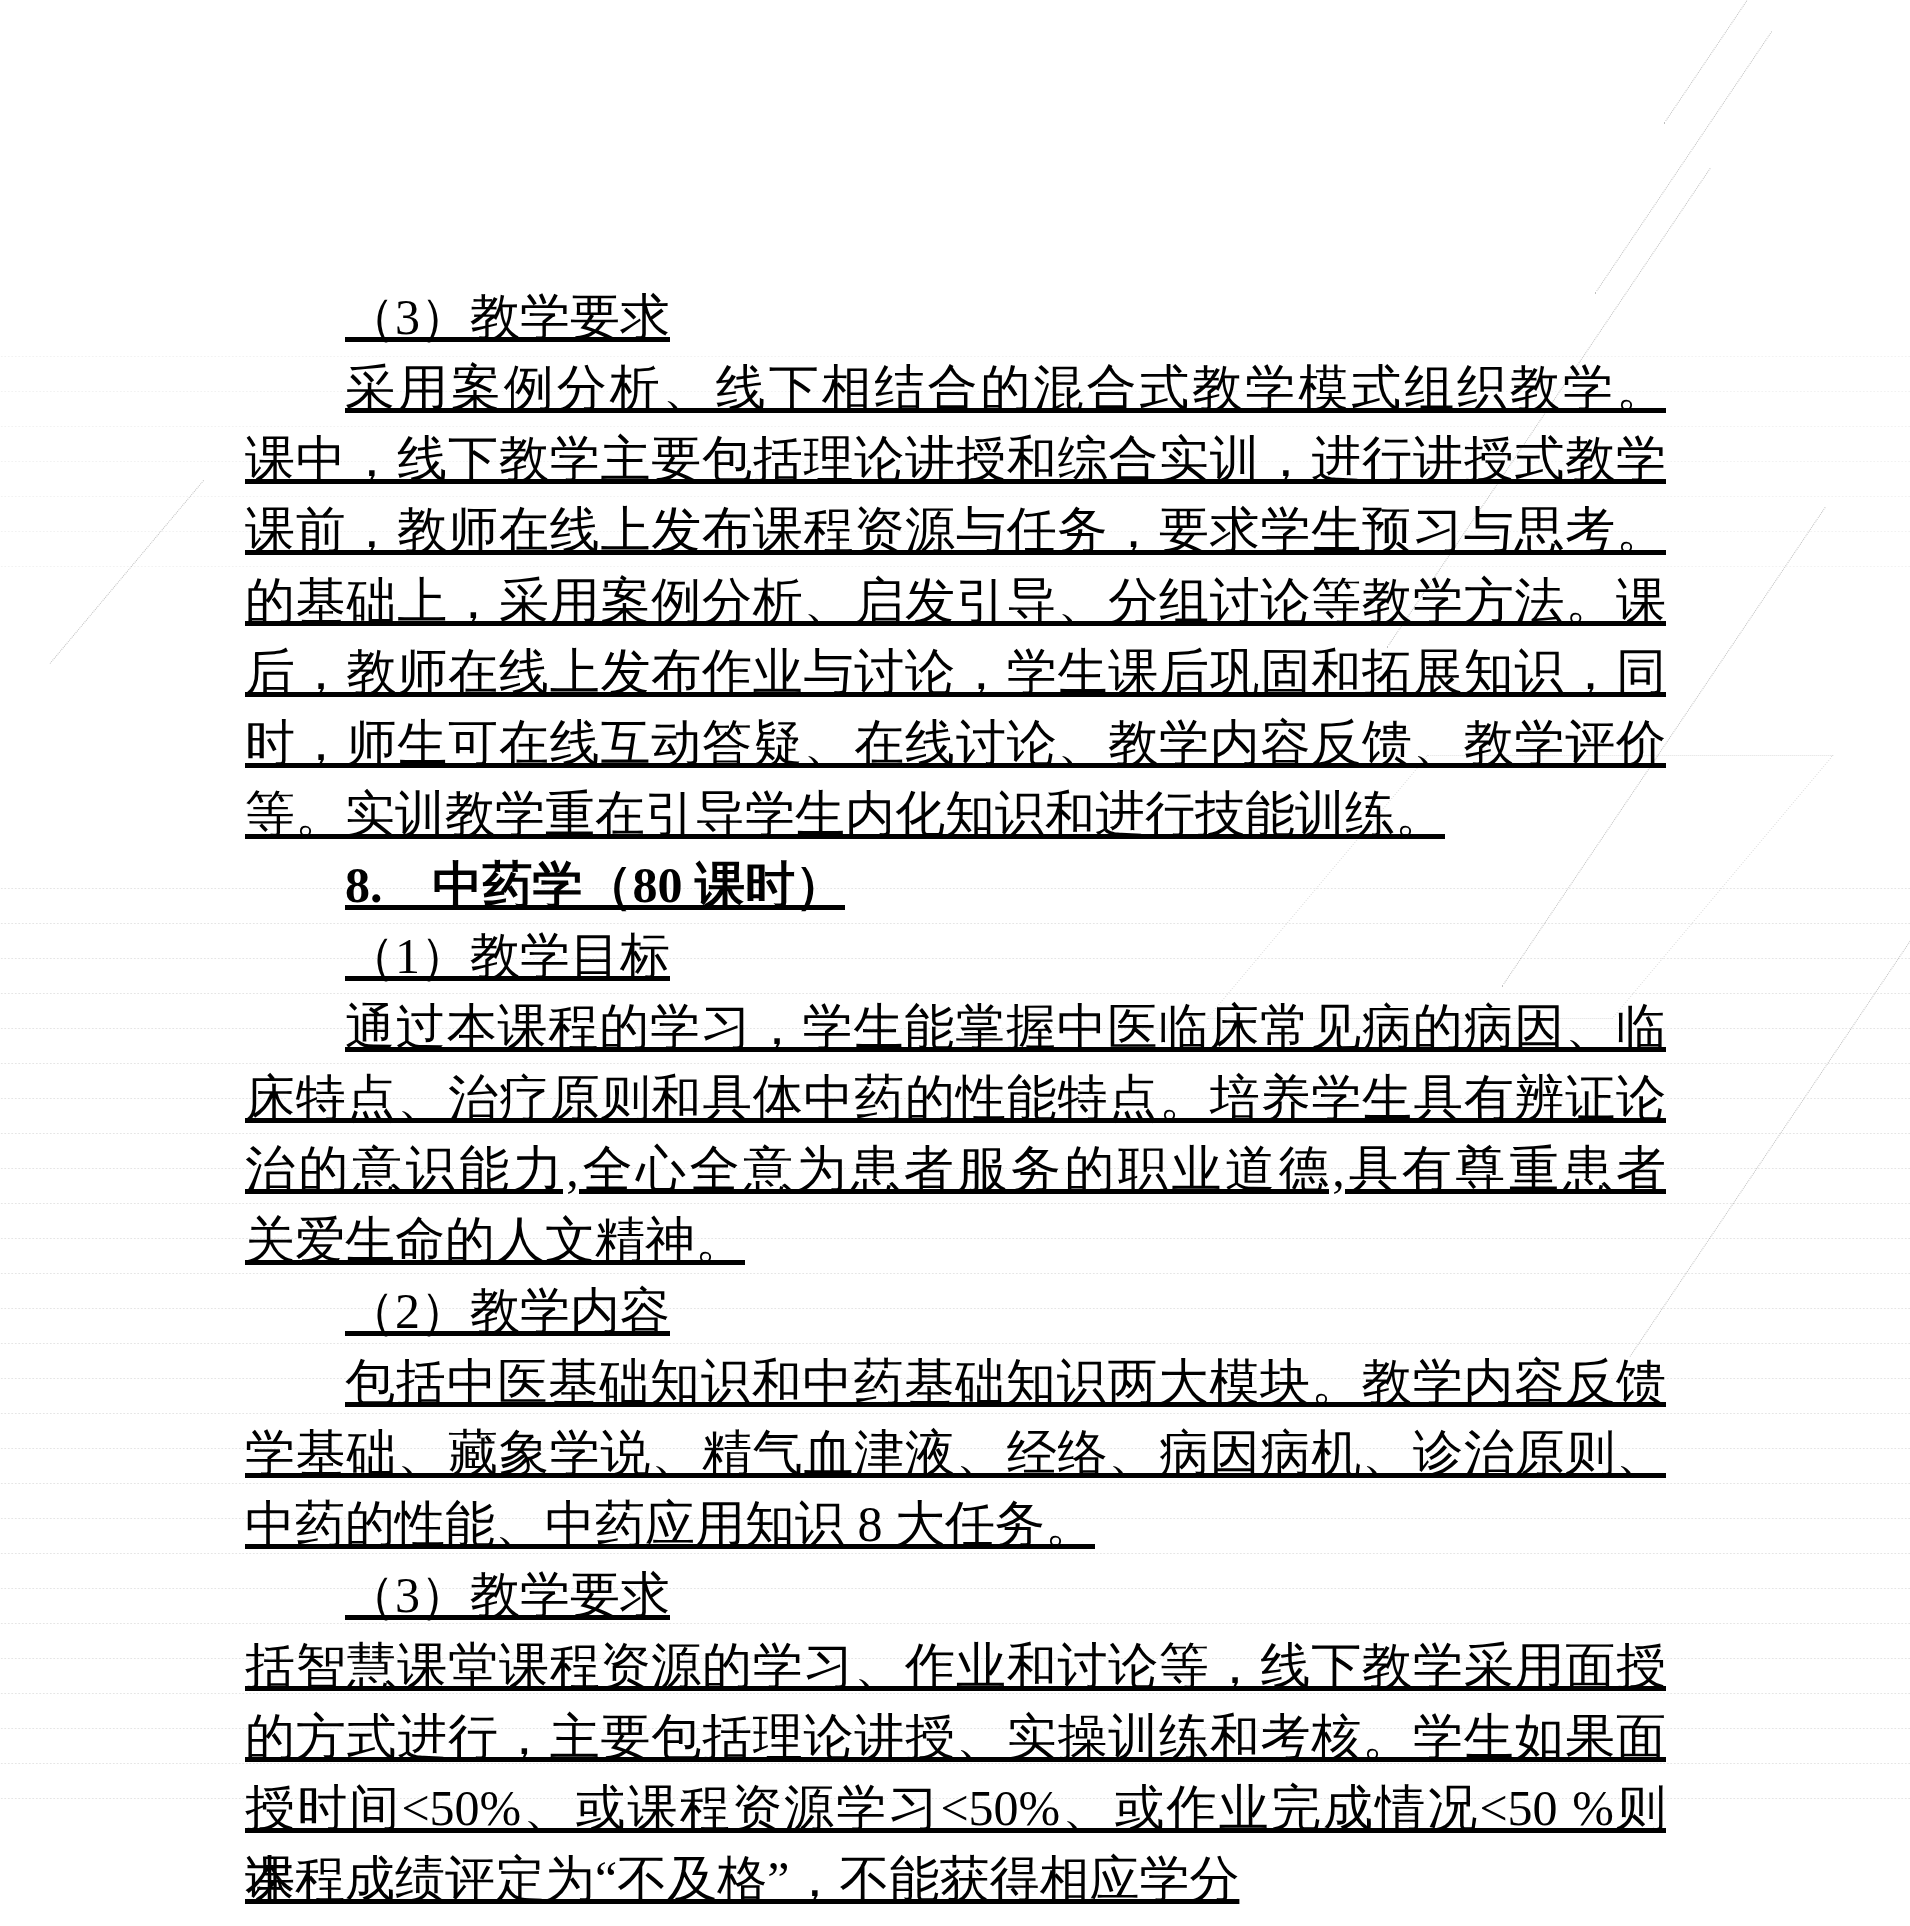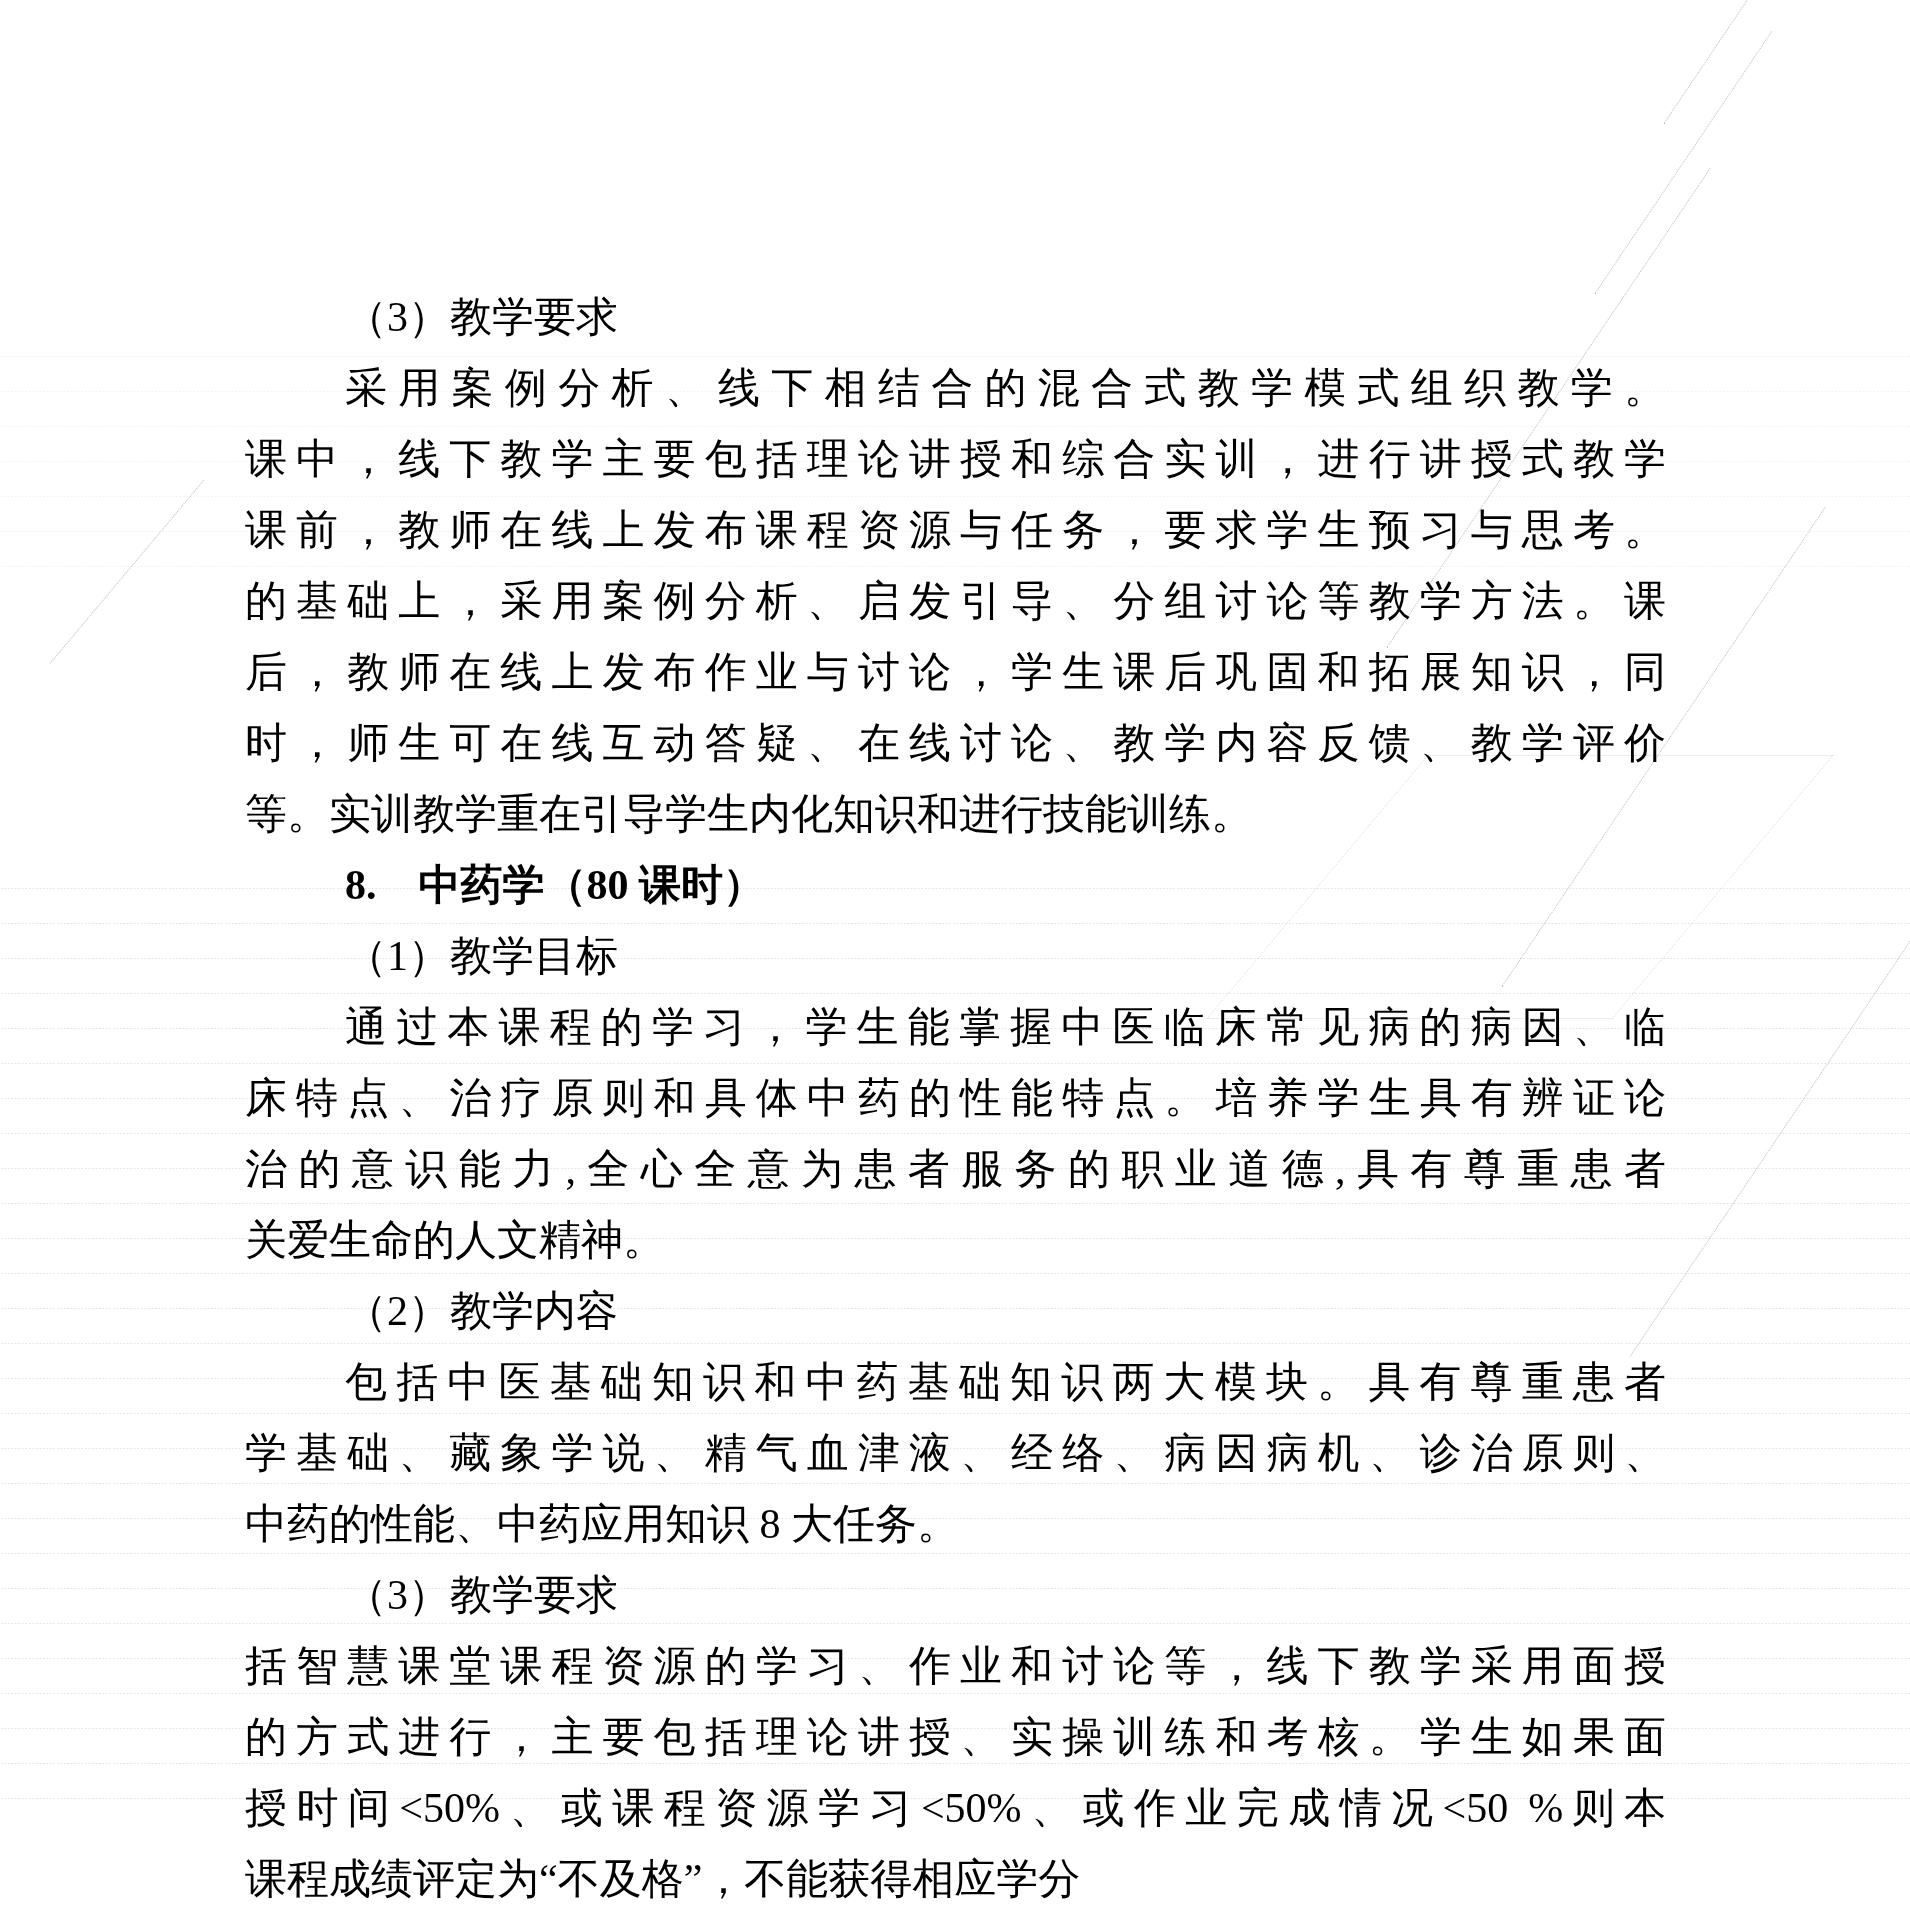--- a/index.html
+++ b/index.html
@@ -15,25 +15,26 @@
     color: #000000;
     font-family: "Liberation Serif", "DejaVu Serif", serif;
   }
   
   #text-block {
     position: absolute;
     left: 245px; top: 282px; width: 1421px;
     z-index: 2;
   }
   .line {
-    font-size: 42px;
+    font-size: 50px;
     line-height: 71px;
     height: 71px;
     text-align: left;
     white-space: pre-wrap;
+    text-decoration: underline;
   }
   .line.fill {
     text-align: justify;
     text-align-last: justify;
   }
   .line.indent { text-indent: 100px; }
   .line.bold { font-weight: 700; }
 
   
   .dots {
@@ -83,21 +84,21 @@
       <div class="line fill">后，教师在线上发布作业与讨论，学生课后巩固和拓展知识，同</div>
       <div class="line fill">时，师生可在线互动答疑、在线讨论、教学内容反馈、教学评价</div>
       <div class="line">等。实训教学重在引导学生内化知识和进行技能训练。</div>
       <div class="line indent bold">8.　中药学（80 课时）</div>
       <div class="line indent">（1）教学目标</div>
       <div class="line indent fill">通过本课程的学习，学生能掌握中医临床常见病的病因、临</div>
       <div class="line fill">床特点、治疗原则和具体中药的性能特点。培养学生具有辨证论</div>
       <div class="line fill">治的意识能力,全心全意为患者服务的职业道德,具有尊重患者</div>
       <div class="line">关爱生命的人文精神。</div>
       <div class="line indent">（2）教学内容</div>
-      <div class="line indent fill">包括中医基础知识和中药基础知识两大模块。具有尊重患者</div>
+      <div class="line indent fill">包括中医基础知识和中药基础知识两大模块。教学内容反馈</div>
       <div class="line fill">学基础、藏象学说、精气血津液、经络、病因病机、诊治原则、</div>
       <div class="line">中药的性能、中药应用知识 8 大任务。</div>
       <div class="line indent">（3）教学要求</div>
       <div class="line fill">括智慧课堂课程资源的学习、作业和讨论等，线下教学采用面授</div>
       <div class="line fill">的方式进行，主要包括理论讲授、实操训练和考核。学生如果面</div>
       <div class="line fill">授时间&lt;50%、或课程资源学习&lt;50%、或作业完成情况&lt;50 %则本</div>
       <div class="line">课程成绩评定为“不及格”，不能获得相应学分</div>
     </div>
 
 </div>

